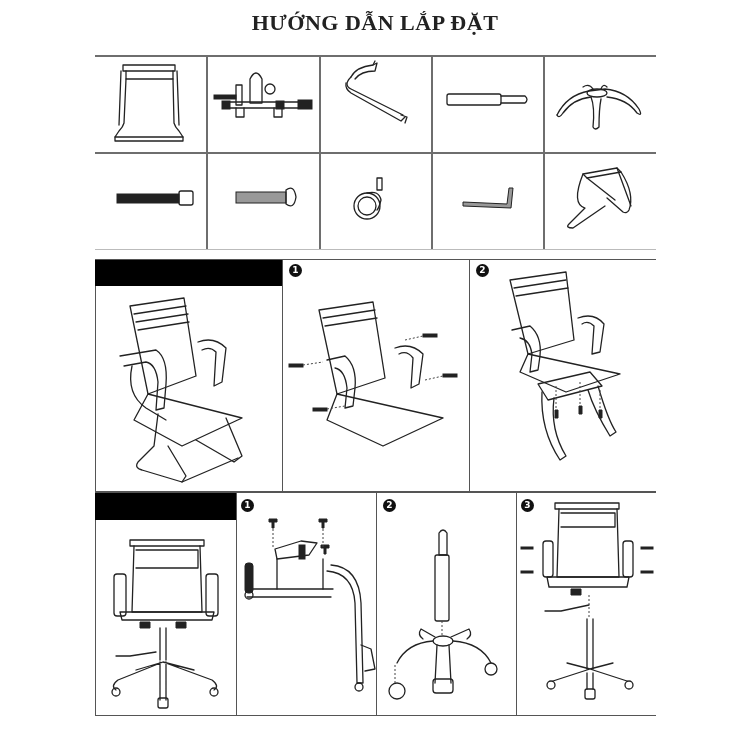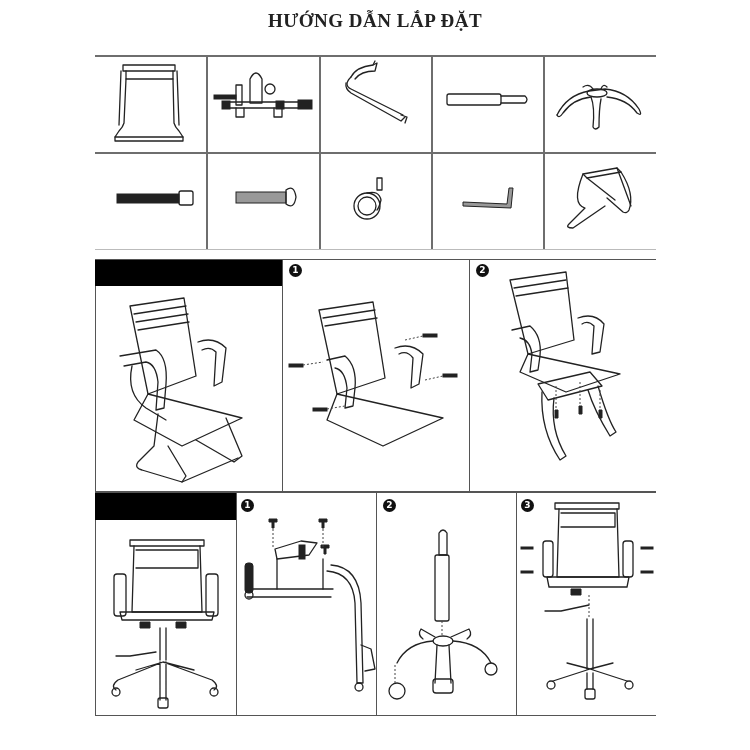--- a/index.html
+++ b/index.html
@@ -1,17 +1,17 @@
 <!DOCTYPE html>
 <html><head>
 <meta charset="utf-8">
 <style>
   html,body{margin:0;padding:0;background:#fff;}
   body{width:750px;height:750px;position:relative;overflow:hidden;font-family:"Liberation Serif","DejaVu Serif",serif;}
-  .title{position:absolute;left:0;top:10px;width:750px;text-align:center;font-size:19px;font-weight:bold;color:#222;letter-spacing:0.5px;}
+  .title{position:absolute;left:0;top:10px;width:750px;text-align:center;font-size:22px;font-weight:bold;color:#222;letter-spacing:0.5px;}
   .hline{position:absolute;height:2px;background:#6e6e6e;}
   .vline{position:absolute;width:2px;background:#6e6e6e;}
   .cell{position:absolute;}
   .cell svg{position:absolute;left:0;top:0;width:100%;height:100%;}
   .blackbar{position:absolute;background:#000;}
   .badge{position:absolute;width:13px;height:13px;border-radius:50%;background:#111;color:#fff;font-family:"DejaVu Sans",sans-serif;font-weight:bold;font-size:9px;line-height:13px;text-align:center;}
   .thin{position:absolute;background:#555;}
   svg .s{fill:none;stroke:#222;stroke-width:1.3;stroke-linejoin:round;stroke-linecap:round;}
   svg .d{fill:none;stroke:#444;stroke-width:1;stroke-dasharray:2 2;}
   svg .f{fill:#222;stroke:#222;stroke-width:1;}

